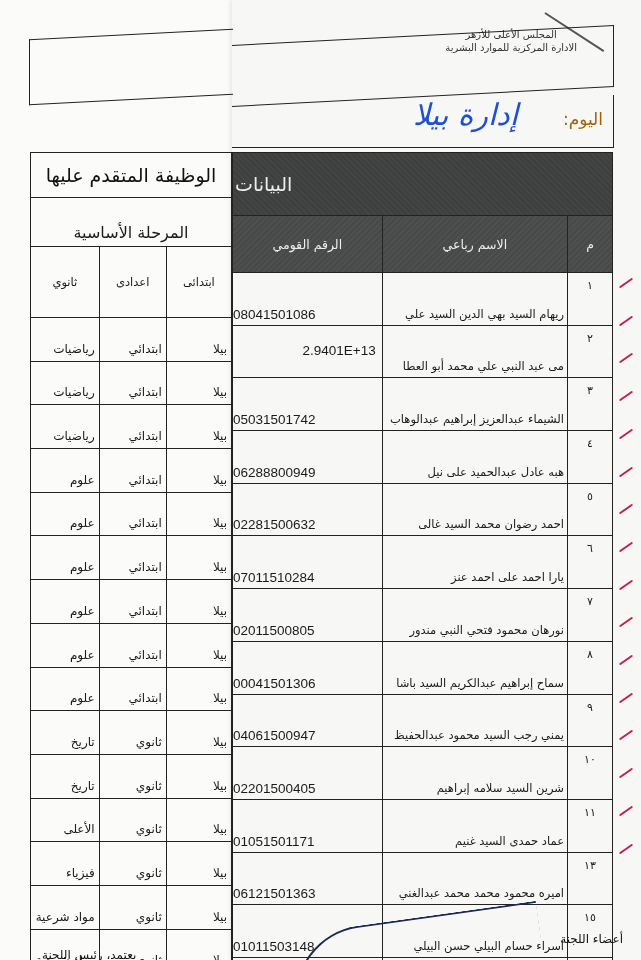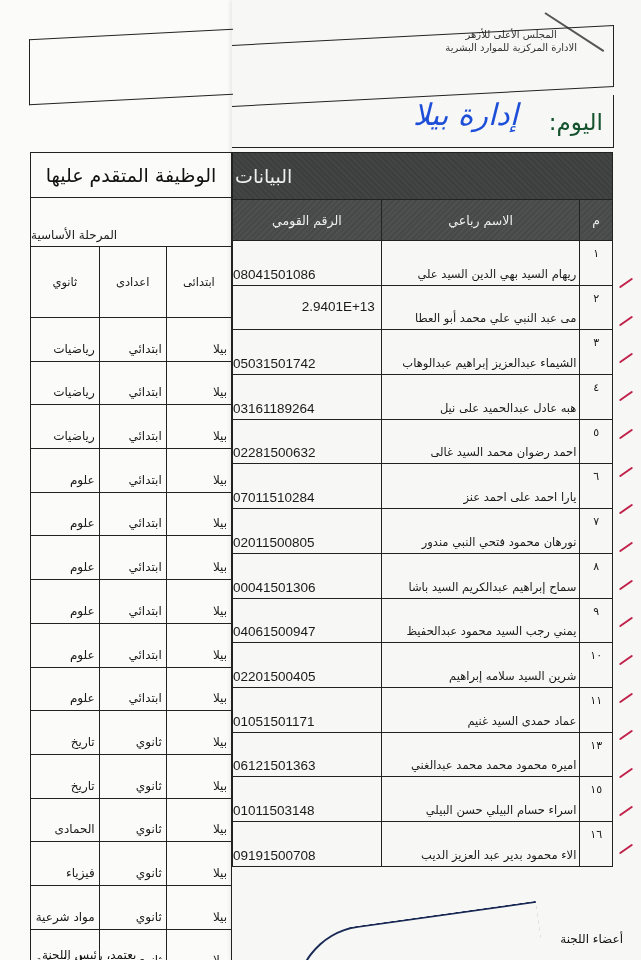--- a/index.html
+++ b/index.html
@@ -37,52 +37,52 @@
     position:absolute; left:232px; top:35px; width:381px; height:60px;
     border:1.5px solid #222; border-left:none;
     transform:skewY(-3deg);
   }
   .day-row {
     position:absolute; left:232px; top:95px; width:381px; height:52px;
     border-bottom:1.5px solid #222; border-right:1.5px solid #222;
     direction:rtl;
   }
   .day-label {
-    position:absolute; right:10px; top:14px; font-size:23px; color:#14532d;
+    position:absolute; right:10px; top:14px; font-size:17px; color:#a16207;
   }
   .day-handwritten {
     position:absolute; right:95px; top:2px; font-family:"DejaVu Serif", serif;
     font-size:30px; color:#1d4ed8; font-style:italic; letter-spacing:2px;
   }
   
   .job-table {
     position:absolute; left:30px; top:152px; width:202px;
     border-collapse:collapse; direction:rtl;
   }
   .job-table td, .job-table th {
     border:1.3px solid #222; padding:0; font-weight:normal;
   }
   .job-title {
     height:44px; font-size:19px; text-align:center; color:#111;
   }
   .job-stage {
-    height:44px; font-size:12px; text-align:left; vertical-align:bottom; padding-bottom:4px !important;
+    height:44px; font-size:16px; text-align:center; vertical-align:bottom; padding-bottom:4px !important;
   }
   .job-sub th { height:70px; font-size:11.5px; text-align:center; }
   .job-row td { height:37.7px; font-size:12px; vertical-align:bottom; padding:0 4px 5px 4px !important;text-align:right; }
   .c-admin { text-align:right; width:64px; }
   .c-level { text-align:center; width:64px; }
   .c-subject { text-align:left; width:64px; }
 
   
   .main-table {
     position:absolute; left:232px; top:152px; width:381px;
     border-collapse:collapse; direction:rtl;
   }
-  .main-table td, .main-table th { border:1.3px solid #222; padding:0; font-weight:normal; }
+  .main-table td, .main-table th { border:1.3px solid #222; padding:8px; font-weight:normal; }
   .band {
     height:46px; background:#3b3e3d;
     background-image:repeating-linear-gradient(45deg, rgba(255,255,255,0.04) 0 2px, transparent 2px 4px);
     color:#eee; font-size:19px; text-align:left; padding-left:2px !important;
   }
   .hdr th {
     height:40px; background:#454847; color:#eee; font-size:12.5px;
     background-image:repeating-linear-gradient(-45deg, rgba(255,255,255,0.05) 0 2px, transparent 2px 4px);
   }
   .h-num { width:32px; }
@@ -196,21 +196,21 @@
         <td class="c-subject">تاريخ</td>
       </tr>
       <tr class="job-row">
         <td class="c-admin">بيلا</td>
         <td class="c-level">ثانوي</td>
         <td class="c-subject">تاريخ</td>
       </tr>
       <tr class="job-row">
         <td class="c-admin">بيلا</td>
         <td class="c-level">ثانوي</td>
-        <td class="c-subject">الحمادى</td>
+        <td class="c-subject">الأعلى</td>
       </tr>
       <tr class="job-row">
         <td class="c-admin">بيلا</td>
         <td class="c-level">ثانوي</td>
         <td class="c-subject">فيزياء</td>
       </tr>
       <tr class="job-row">
         <td class="c-admin">بيلا</td>
         <td class="c-level">ثانوي</td>
         <td class="c-subject">مواد شرعية</td>
@@ -246,21 +246,21 @@
         <td class="m-id sci">2.9401E+13</td>
       </tr>
       <tr class="m-row">
         <td class="m-num">٣</td>
         <td class="m-name">الشيماء عبدالعزيز إبراهيم عبدالوهاب</td>
         <td class="m-id">05031501742</td>
       </tr>
       <tr class="m-row">
         <td class="m-num">٤</td>
         <td class="m-name">هبه عادل عبدالحميد على نيل</td>
-        <td class="m-id">03161189264</td>
+        <td class="m-id">06288800949</td>
       </tr>
       <tr class="m-row">
         <td class="m-num">٥</td>
         <td class="m-name">احمد رضوان محمد السيد غالى</td>
         <td class="m-id">02281500632</td>
       </tr>
       <tr class="m-row">
         <td class="m-num">٦</td>
         <td class="m-name">يارا احمد على احمد عنز</td>
         <td class="m-id">07011510284</td>

